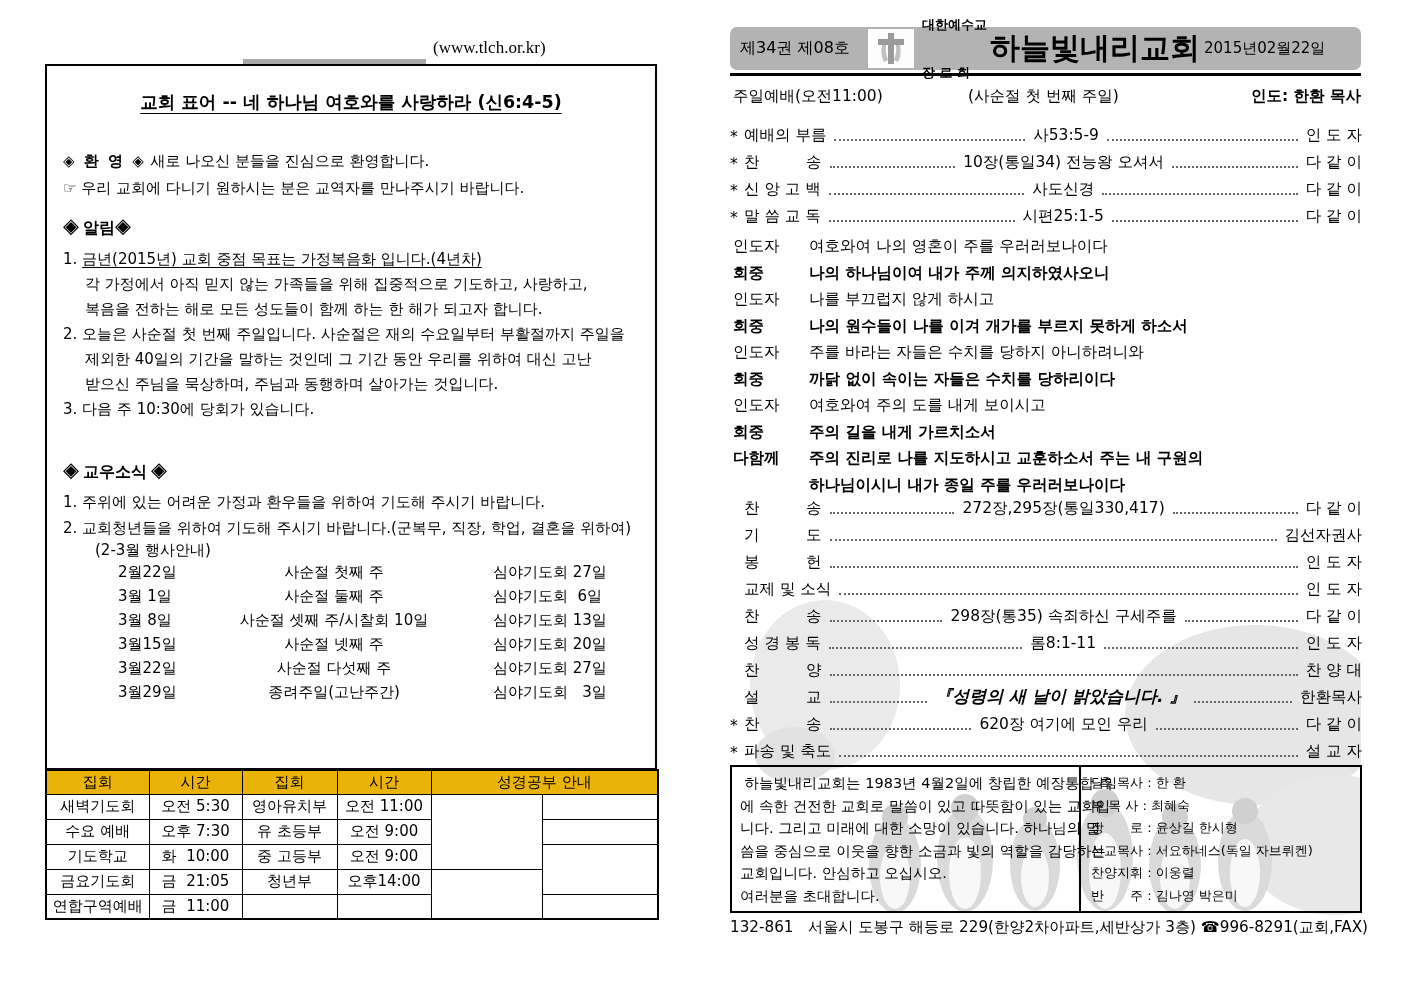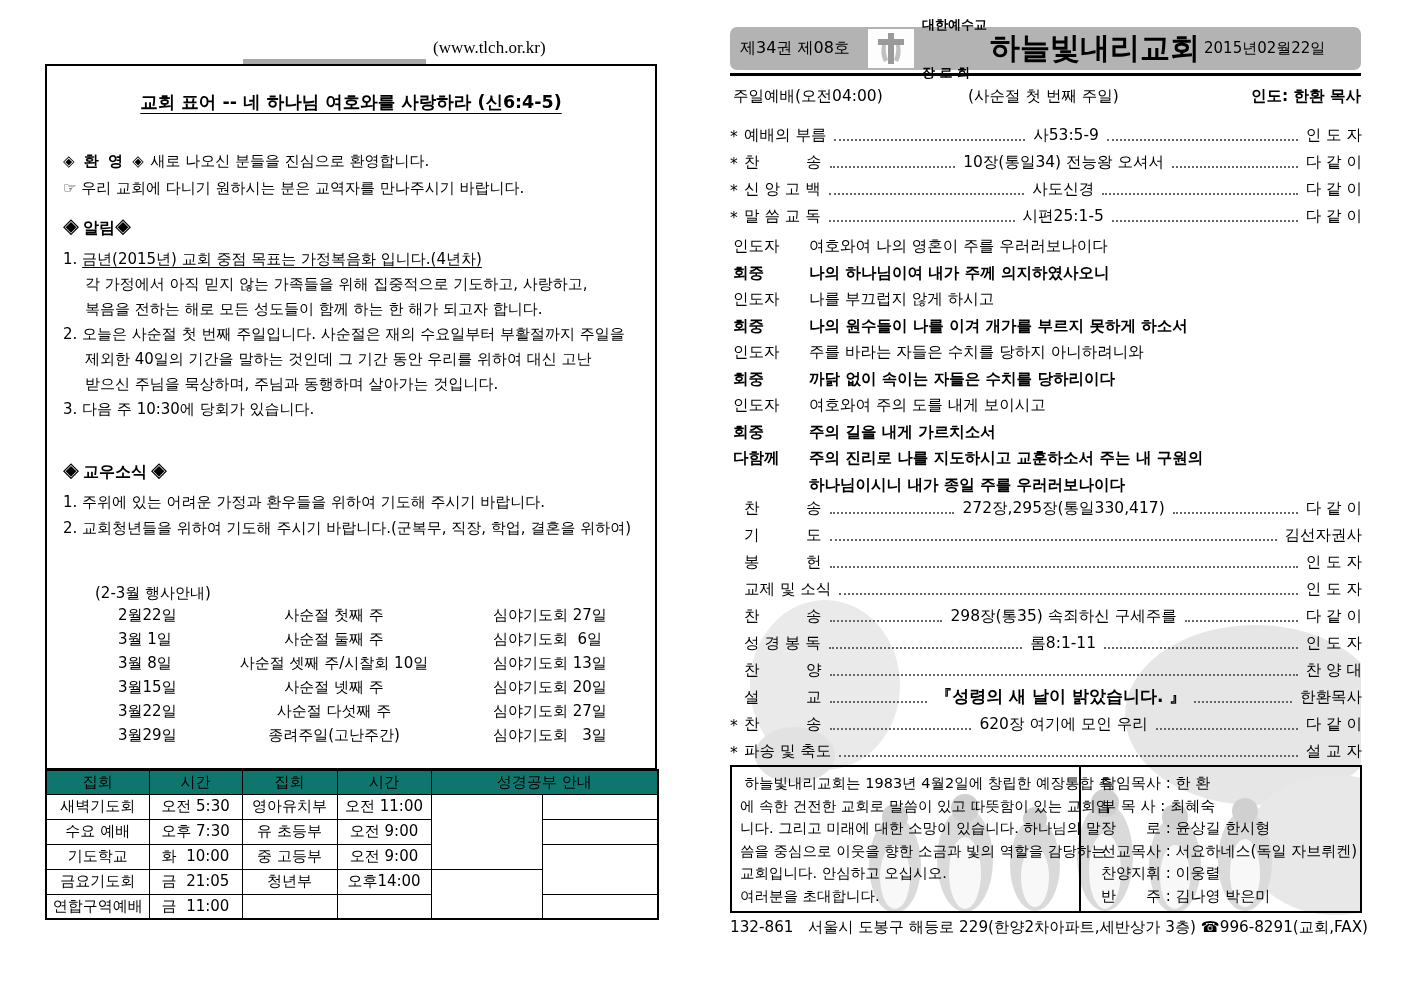--- a/index.html
+++ b/index.html
@@ -33,37 +33,37 @@
   .welcome2 { margin-top:8px; }
   .sec-title { font-weight:bold; font-size:16px;font-family:Liberation Serif, serif; }
   .alrim { margin-top:20px; }
   .notice { margin-top:8px; }
   .notice .nline { line-height:25px; white-space:pre-wrap; }
   .notice .cont { padding-left:22px; }
   .u1 { text-decoration:underline; text-underline-offset:3px; }
   .member-title { margin-top:40px; }
   .member-items { margin-top:6px; }
   .member-items div { line-height:26px; white-space:pre; }
-  .events { margin-top:43px; }
+  .events { }
   .events-title { padding-left:32px; white-space:pre; }
   .event-row { display:grid; grid-template-columns:112px 318px auto; line-height:24px; }
   .event-row .ed { padding-left:55px; white-space:pre; }
   .event-row .ee { text-align:center; white-space:pre; }
   .event-row .en { white-space:pre; }
 
   table.sched {
     position:absolute; left:45px; top:769px; width:612px;
     border-collapse:collapse; border:2px solid #000; background:#fff;
     font-size:15px; table-layout:fixed;
   }
   table.sched th, table.sched td {
     border:1px solid #000; text-align:center; height:25px;
     white-space:pre; font-weight:normal; overflow:hidden;
   }
-  table.sched th { background:#0f766e; height:24px; }
+  table.sched th { background:#eab308; height:24px; }
 
   
   .masthead {
     left:730px; top:27px; width:631px; height:43px;
     background:#b3b3b3; border-radius:7px;
     display:flex; align-items:center; z-index:2;
   }
   .mh-issue { margin-left:10px; width:128px; font-size:16px; white-space:pre; }
   .mh-logo { width:46px; height:39px; background:#fdfdfd; display:flex; align-items:center; justify-content:center; }
   .mh-denom { margin-left:8px; font-size:13px; font-weight:bold; line-height:16px; white-space:pre; }
@@ -77,38 +77,38 @@
   .sv-r { font-weight:bold; white-space:pre; }
 
   .order-block { left:730px; width:632px; z-index:2; }
   .ob1 { top:119px; }
   .ob2 { top:492px; }
   .order-row { display:flex; align-items:flex-end; height:27px; font-size:15.5px; }
   .o-star { width:14px; white-space:pre; }
   .o-label { white-space:pre; }
   .o-dots { flex:1; border-bottom:2px dotted #666; margin:0 8px 5px 8px; min-width:12px; }
   .o-content { white-space:pre; padding-bottom:0px; }
-  .o-content.bold { font-weight:bold; font-size:17px; }
+  .o-content.bold { font-weight:bold; font-size:17px;font-style:italic; }
   .o-leader { white-space:pre; text-align:right; }
 
   .reading { left:733px; top:233px; width:628px; z-index:2; font-size:15.5px; }
   .r-row { display:flex; line-height:26.5px; }
   .r-sp { width:76px; white-space:pre; flex:none; }
   .r-tx { white-space:pre-wrap; }
   .r-bold { font-weight:bold; }
 
   .watermark { left:735px; top:565px; width:626px; height:370px; z-index:0; opacity:0.55; }
 
   .info-box {
     left:730px; top:765px; width:632px; height:148px;
     border:2px solid #000; display:flex; z-index:1; background:transparent;
   }
   .ib-about { width:349px; border-right:2px solid #000; padding:5px 6px 0 8px; font-size:14.5px; }
   .ib-about div { line-height:22.5px; white-space:pre; }
-  .ib-staff { flex:1; padding:5px 4px 0 20px; font-size:15px; }
+  .ib-staff { flex:1; padding:5px 4px 0 10px; font-size:13px; }
   .ib-staff div { line-height:22.5px; white-space:pre; }
 
   .addr-footer { left:730px; top:917px; width:632px; text-align:center; font-size:15.2px; white-space:pre; z-index:2; }
 </style>
 </head>
 <body>
 
 <div class="abs lp-title-band">
   <span>교 회 소 식</span>
 </div>
@@ -280,21 +280,21 @@
   <div class="mh-denom">
     <div>대한예수교</div>
     <div>장 로 회</div>
   </div>
   <div class="mh-church">하늘빛내리교회</div>
   <div class="mh-date">2015년02월22일</div>
 </div>
 <div class="abs mast-line"></div>
 
 <div class="abs service-line">
-  <div class="sv-l">주일예배(오전04:00)</div>
+  <div class="sv-l">주일예배(오전11:00)</div>
   <div class="sv-c">(사순절 첫 번째 주일)</div>
   <div class="sv-r">인도: 한환 목사</div>
 </div>
 
 <div class="abs order-block ob1" id="order1">
     <div class="order-row">
       <span class="o-star">*</span>
       <span class="o-label">예배의 부름</span>
       <span class="o-dots"></span>
       <span class="o-content">사53:5-9</span>

